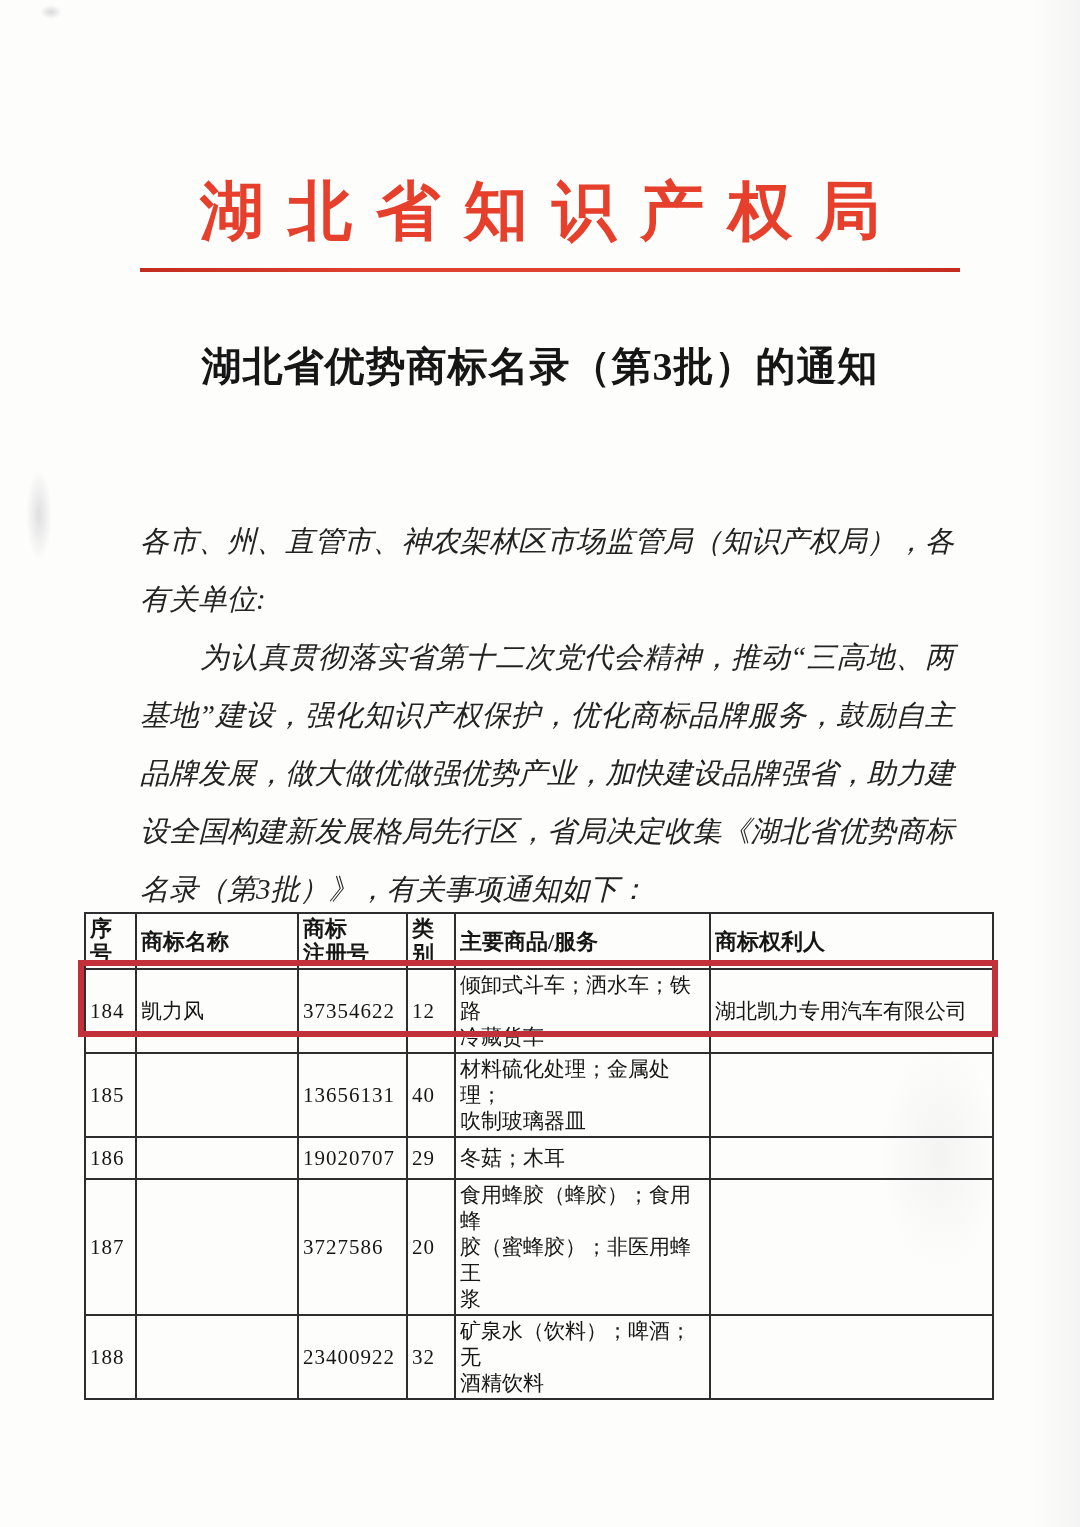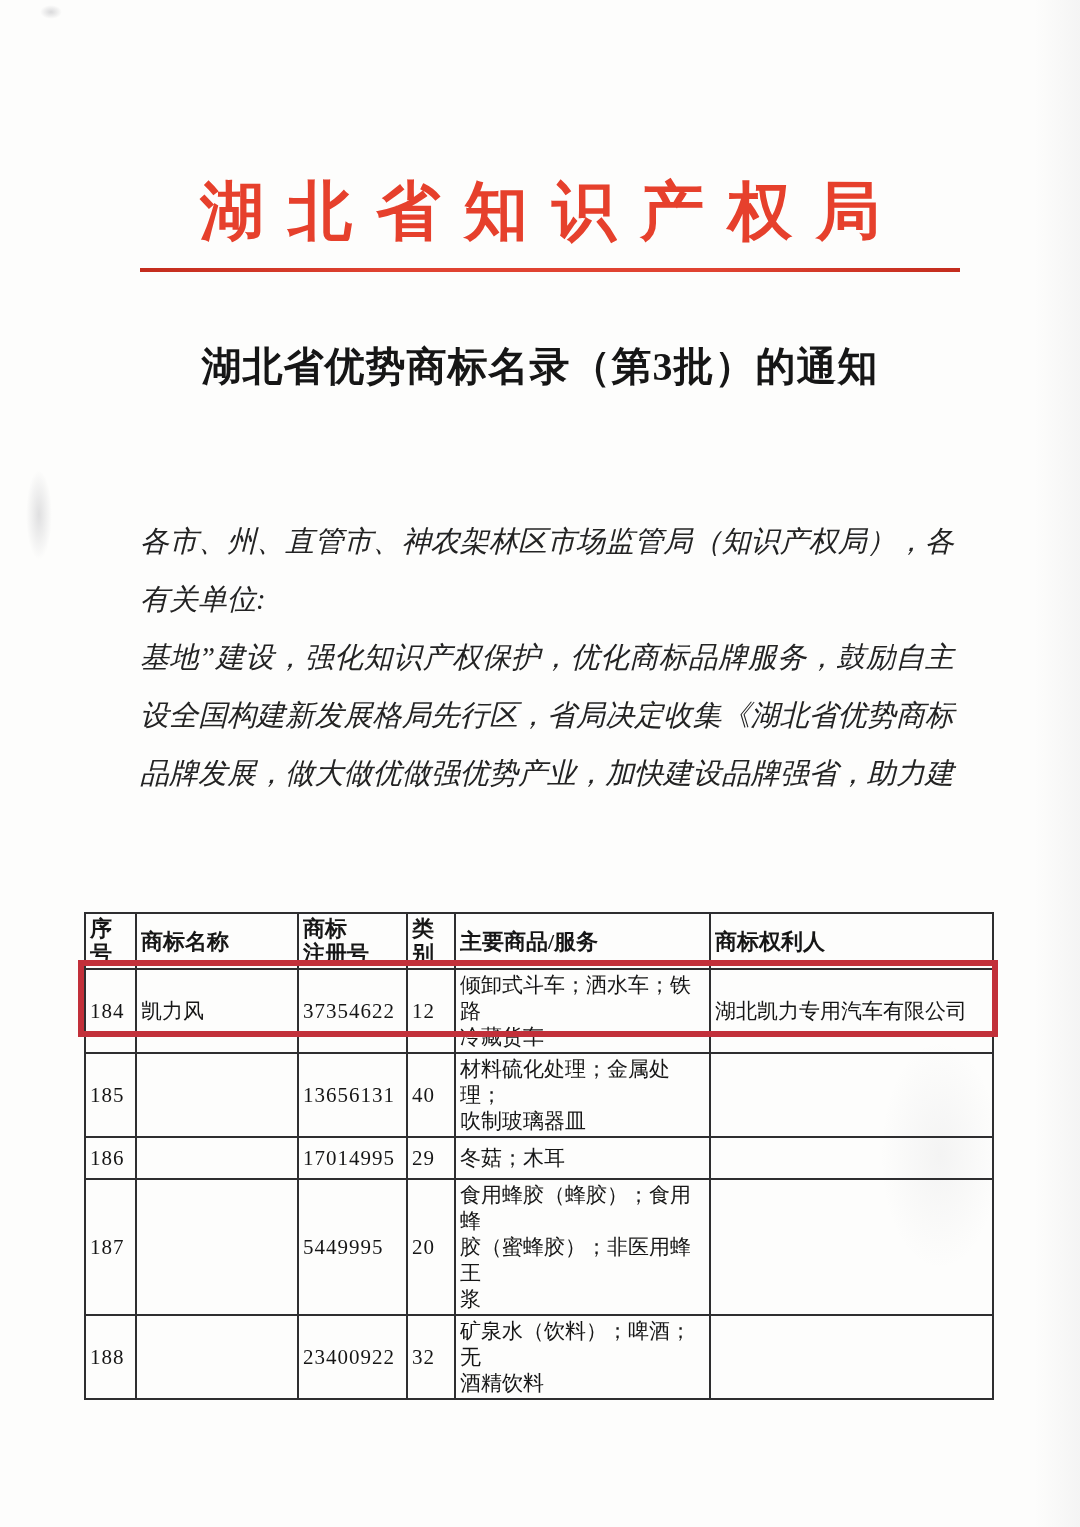--- a/index.html
+++ b/index.html
@@ -141,23 +141,25 @@
   <div class="agency">湖北省知识产权局</div>
   <div class="rule"></div>
 
   <div class="title">
     <div>湖北省优势商标名录（第3批）的通知</div>
   </div>
 
   <div class="bodytext">
     <div class="body-line">各市、州、直管市、神农架林区市场监管局（知识产权局），各</div>
     <div class="body-line short">有关单位:</div>
+    <div class="body-line indent">为认真贯彻落实省第十二次党代会精神，推动“三高地、两</div>
     <div class="body-line">基地”建设，强化知识产权保护，优化商标品牌服务，鼓励自主</div>
+    <div class="body-line">品牌发展，做大做优做强优势产业，加快建设品牌强省，助力建</div>
     <div class="body-line">设全国构建新发展格局先行区，省局决定收集《湖北省优势商标</div>
-    <div class="body-line">品牌发展，做大做优做强优势产业，加快建设品牌强省，助力建</div>
+    <div class="body-line short">名录（第3批）》，有关事项通知如下：</div>
   </div>
 
   <div class="tablewrap">
     <table class="tm">
       <colgroup>
         <col style="width:51px">
         <col style="width:162px">
         <col style="width:109px">
         <col style="width:48px">
         <col style="width:255px">
@@ -190,29 +192,29 @@
           <td></td>
           <td class="regno">13656131</td>
           <td class="clsno">40</td>
           <td class="goods">材料硫化处理；金属处理；
 吹制玻璃器皿</td>
           <td></td>
         </tr>
         <tr class="h-r186">
           <td class="serial">186</td>
           <td></td>
-          <td class="regno">17014995</td>
+          <td class="regno">19020707</td>
           <td class="clsno">29</td>
           <td class="goods">冬菇；木耳</td>
           <td></td>
         </tr>
         <tr class="h-r187">
           <td class="serial">187</td>
           <td></td>
-          <td class="regno">5449995</td>
+          <td class="regno">3727586</td>
           <td class="clsno">20</td>
           <td class="goods">食用蜂胶（蜂胶）；食用蜂
 胶（蜜蜂胶）；非医用蜂王
 浆</td>
           <td></td>
         </tr>
         <tr class="h-r188">
           <td class="serial">188</td>
           <td></td>
           <td class="regno">23400922</td>

